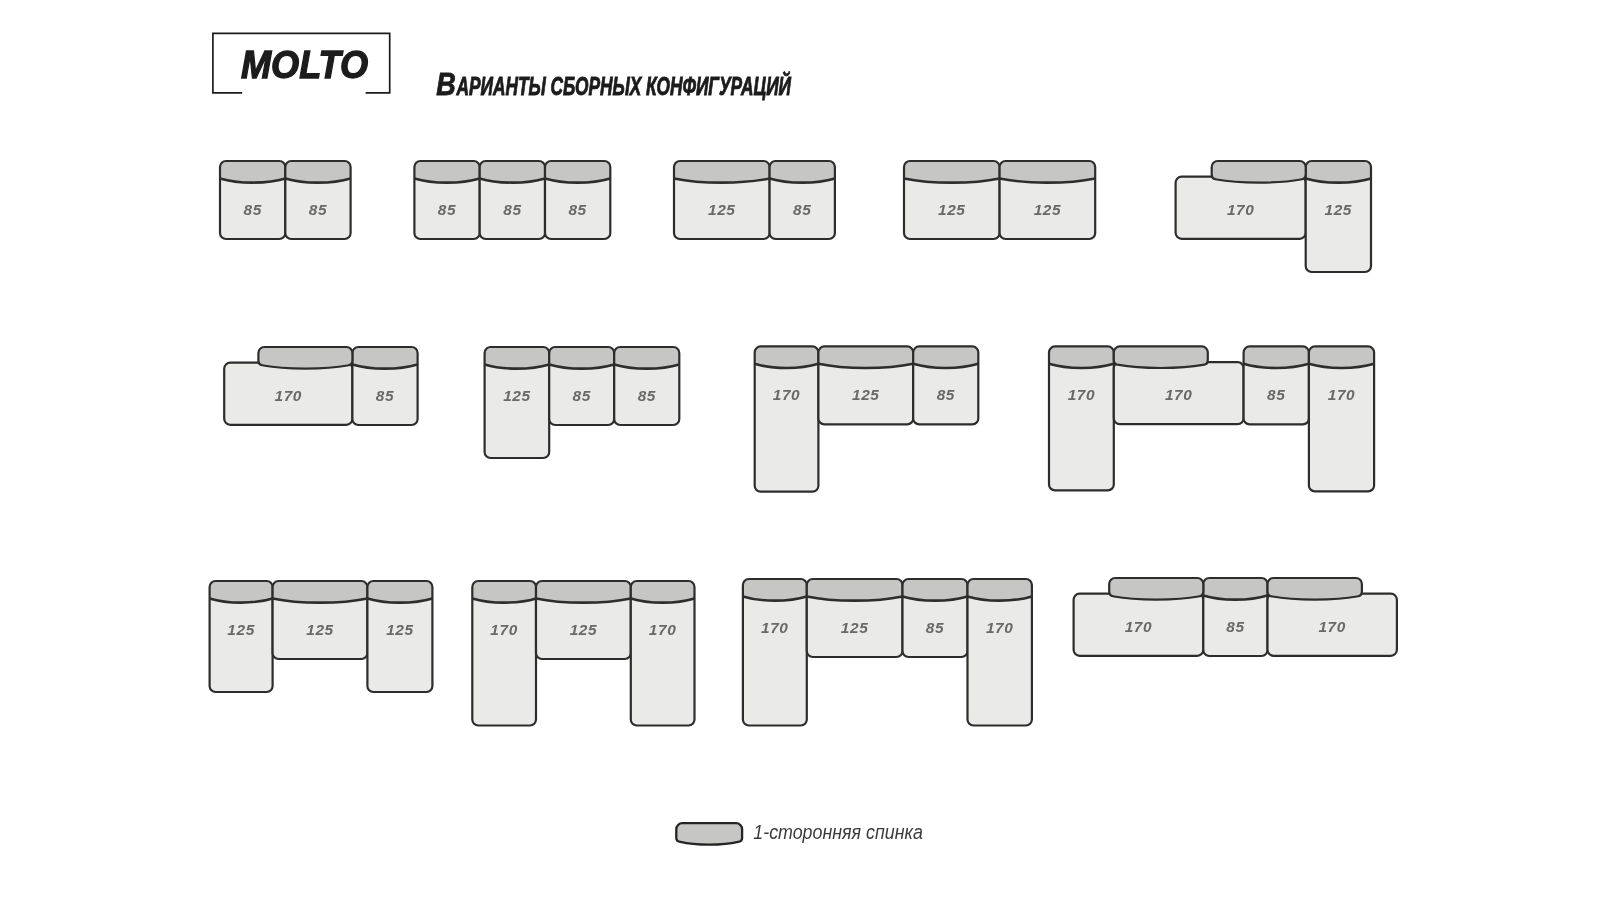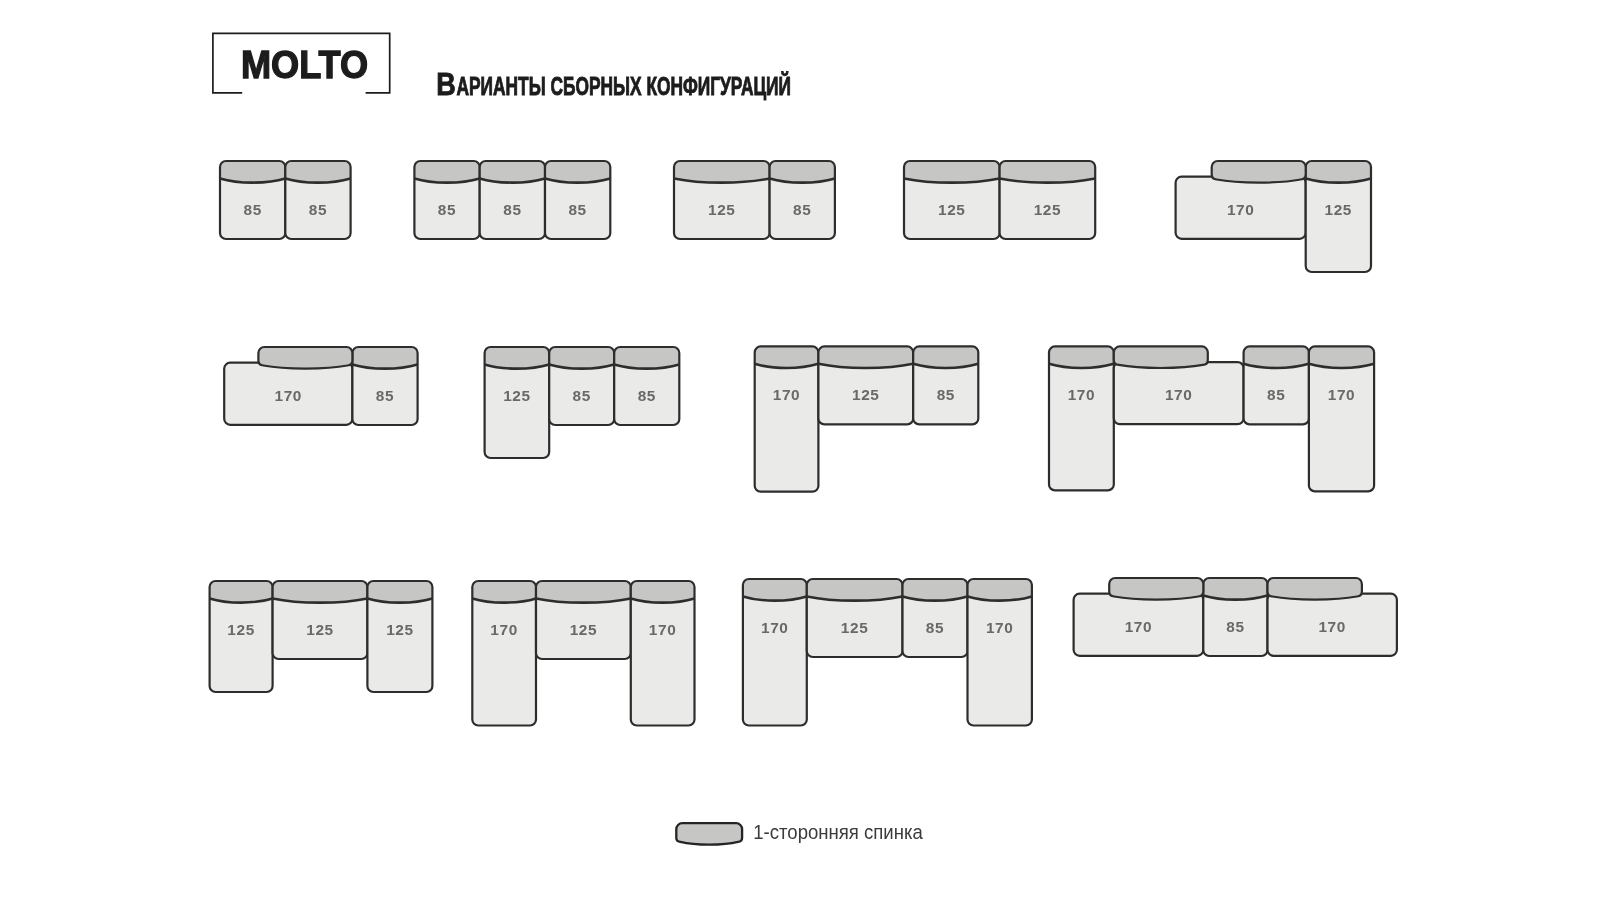--- a/index.html
+++ b/index.html
@@ -1,18 +1,18 @@
 <!DOCTYPE html>
 <html lang="ru"><head>
 <meta charset="utf-8">
 <title>MOLTO — варианты сборных конфигураций</title>
 <style>
   html,body { margin:0; padding:0; background:#ffffff; }
   .page { position:relative; width:1600px; height:900px; background:#ffffff; will-change:transform;
-           font-family:"Liberation Sans", sans-serif; overflow:hidden; }
+           font-family:"Liberation Sans", sans-serif; overflow:hidden;font-style:italic; }
   svg text { font-family:"Liberation Sans", sans-serif; }
   .num { font-size:15.4px; font-weight:bold; fill:#696969; text-anchor:middle;
           dominant-baseline:central; letter-spacing:0.6px; }
 </style>
 </head>
 <body>
 
 <div class="page">
 <svg width="1600" height="900" viewBox="0 0 1600 900" xmlns="http://www.w3.org/2000/svg">
 

